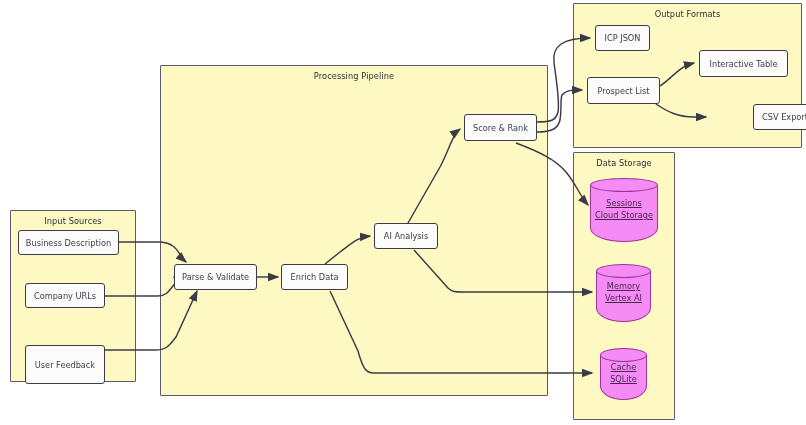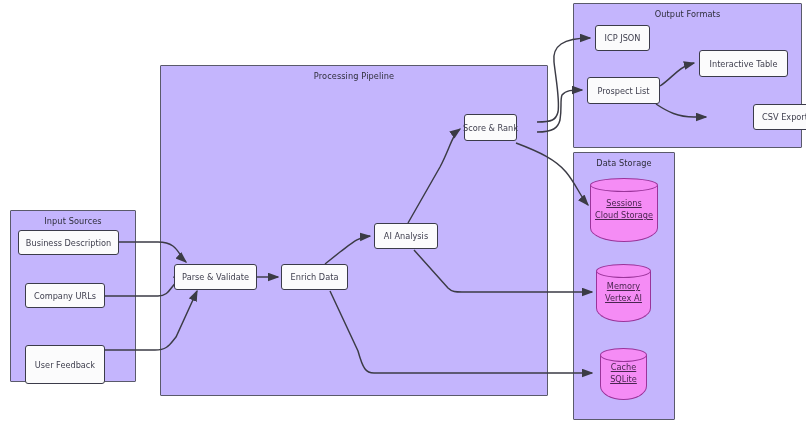--- a/index.html
+++ b/index.html
@@ -15,21 +15,21 @@
   }
   svg#wires{
     position:absolute;left:0;top:0;
     width:806px;height:425px;
     pointer-events:none;
     z-index:5;
   }
   
   .cluster{
     position:absolute;
-    background:#c4b5fd;
+    background:#fef9c3;
     border:1.3px solid #5a5a6b;
     border-radius:1px;
     z-index:1;
   }
   .cluster-title{
     position:absolute;
     left:0;right:0;
     text-align:center;
     font-size:8.2px;
     color:#2e2e3a;
@@ -151,21 +151,21 @@
   <div class="node" style="left:25px;top:283px;width:80px;height:25px;">Company URLs</div>
 
   <div class="node" style="left:25px;top:345px;width:80px;height:39px;">User Feedback</div>
 
   <div class="node" style="left:174px;top:264px;width:83px;height:26px;">Parse &amp; Validate</div>
 
   <div class="node" style="left:281px;top:264px;width:67px;height:26px;">Enrich Data</div>
 
   <div class="node" style="left:374px;top:223px;width:64px;height:26px;">AI Analysis</div>
 
-  <div class="node" style="left:464px;top:114px;width:53px;height:27px;">Score &amp; Rank</div>
+  <div class="node" style="left:464px;top:114px;width:73px;height:27px;">Score &amp; Rank</div>
 
   <div class="node" style="left:595px;top:25px;width:55px;height:26px;">ICP JSON</div>
 
   <div class="node" style="left:587px;top:77px;width:73px;height:27px;">Prospect List</div>
 
   <div class="node" style="left:699px;top:50px;width:89px;height:27px;">Interactive Table</div>
 
   <div class="node" style="left:711px;top:104px;width:64px;height:26px;margin-left:42px;">CSV Export</div>
 
   <div class="db" style="left:590px;top:178px;width:68px;height:64px;">

